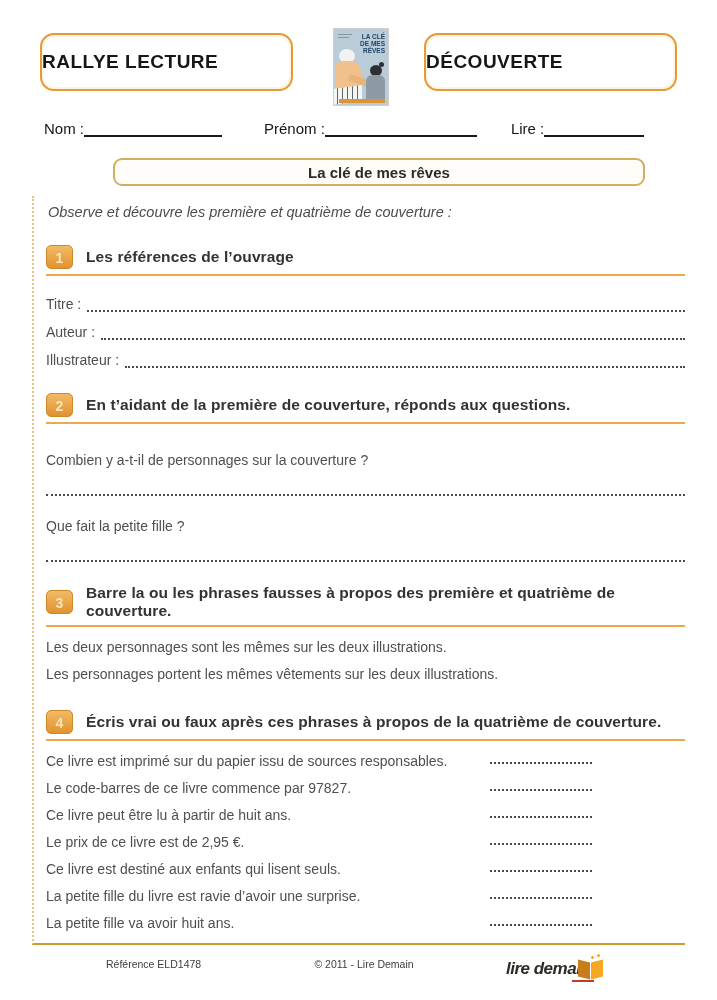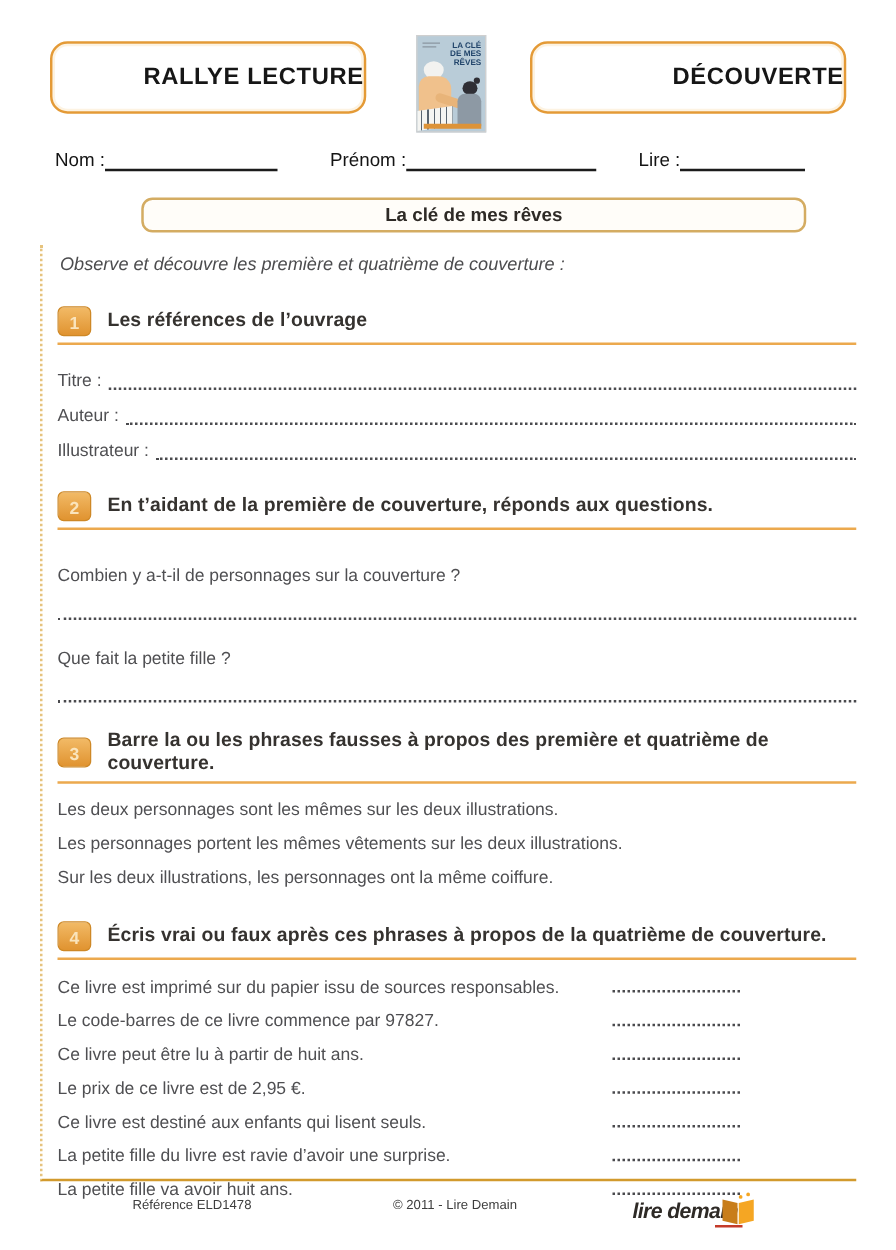--- a/index.html
+++ b/index.html
@@ -7,21 +7,21 @@
   .page {
     position:relative; width:717px; height:1000px; background:#ffffff;
     font-family:"Liberation Sans", sans-serif; color:#4c4c4e; overflow:hidden;
   }
 
   
   .header-row { position:absolute; top:28px; left:40px; right:40px; height:80px; }
   .hbox {
     position:absolute; top:5px; width:253px; height:58px;
     border:2px solid #E49A36; border-radius:14px; background:#fff;
-    display:flex; align-items:center; justify-content:flex-end;
+    display:flex; align-items:center; justify-content:flex-start;
     box-shadow: inset 0 0 0 2px #fdf3e2;
   }
   .hbox span { font-weight:bold; font-size:19px; color:#161616; letter-spacing:.5px; }
   .hbox.left { left:0; }
   .hbox.right { right:0; }
 
   
   .cover {
     position:absolute; left:293px; top:0; width:56px; height:78px;
     background:#b9ccd8; border:1px solid #cfcfcf; overflow:hidden;
@@ -76,21 +76,21 @@
   }
   .sec-title { font-weight:bold; font-size:15.5px; color:#35322f; letter-spacing:.1px; }
 
   .dotline { border-bottom:2px dotted #4a4a4e; height:12px; }
   .field-row { display:flex; align-items:flex-end; margin-top:20px; font-size:14px; color:#4f4f52; }
   .field-row .dotline { flex:1; margin-left:6px; }
 
   .qtext, .stmt { font-size:14px; color:#4f4f52; }
   .answer-line { margin-top:16px; }
 
-  .s4-row { display:flex; align-items:center; margin-top:10px; height:17px; }
+  .s4-row { display:flex; align-items:flex-start; margin-top:10px; height:17px; }
   .s4-row .stmt { width:444px; }
   .s4-row .blank { width:102px; border-bottom:2px dotted #4a4a4e; height:11px; }
 
   .mt26 { margin-top:25px; } .mt22 { margin-top:22px; } .mt16 { margin-top:28px; }
   .mt12 { margin-top:12px; } .mt11 { margin-top:11px; }
 
   
   .footer { position:absolute; top:952px; left:11px; right:0; height:40px; font-size:10.5px; color:#3d3d3d; }
   .footer .ref { position:absolute; left:95px; top:6px; }
   .footer .copy { position:absolute; left:0; right:0; top:6px; text-align:center; }
@@ -182,21 +182,20 @@
     <div class="dotline answer-line"></div>
     <div class="qtext mt22">Que fait la petite fille ?</div>
     <div class="dotline answer-line"></div>
 
     <div class="sec-head mt22">
       <div class="badge">3</div>
       <div class="sec-title">Barre la ou les phrases fausses à propos des première et quatrième de couverture.</div>
     </div>
     <div class="stmt mt12">Les deux personnages sont les mêmes sur les deux illustrations.</div>
     <div class="stmt mt11">Les personnages portent les mêmes vêtements sur les deux illustrations.</div>
-    <div class="stmt mt11">Sur les deux illustrations, les personnages ont la même coiffure.</div>
 
     <div class="sec-head mt16">
       <div class="badge">4</div>
       <div class="sec-title">Écris vrai ou faux après ces phrases à propos de la quatrième de couverture.</div>
     </div>
     <div class="s4-row mt12">
       <span class="stmt">Ce livre est imprimé sur du papier issu de sources responsables.</span>
       <span class="blank"></span>
     </div>
     <div class="s4-row">

